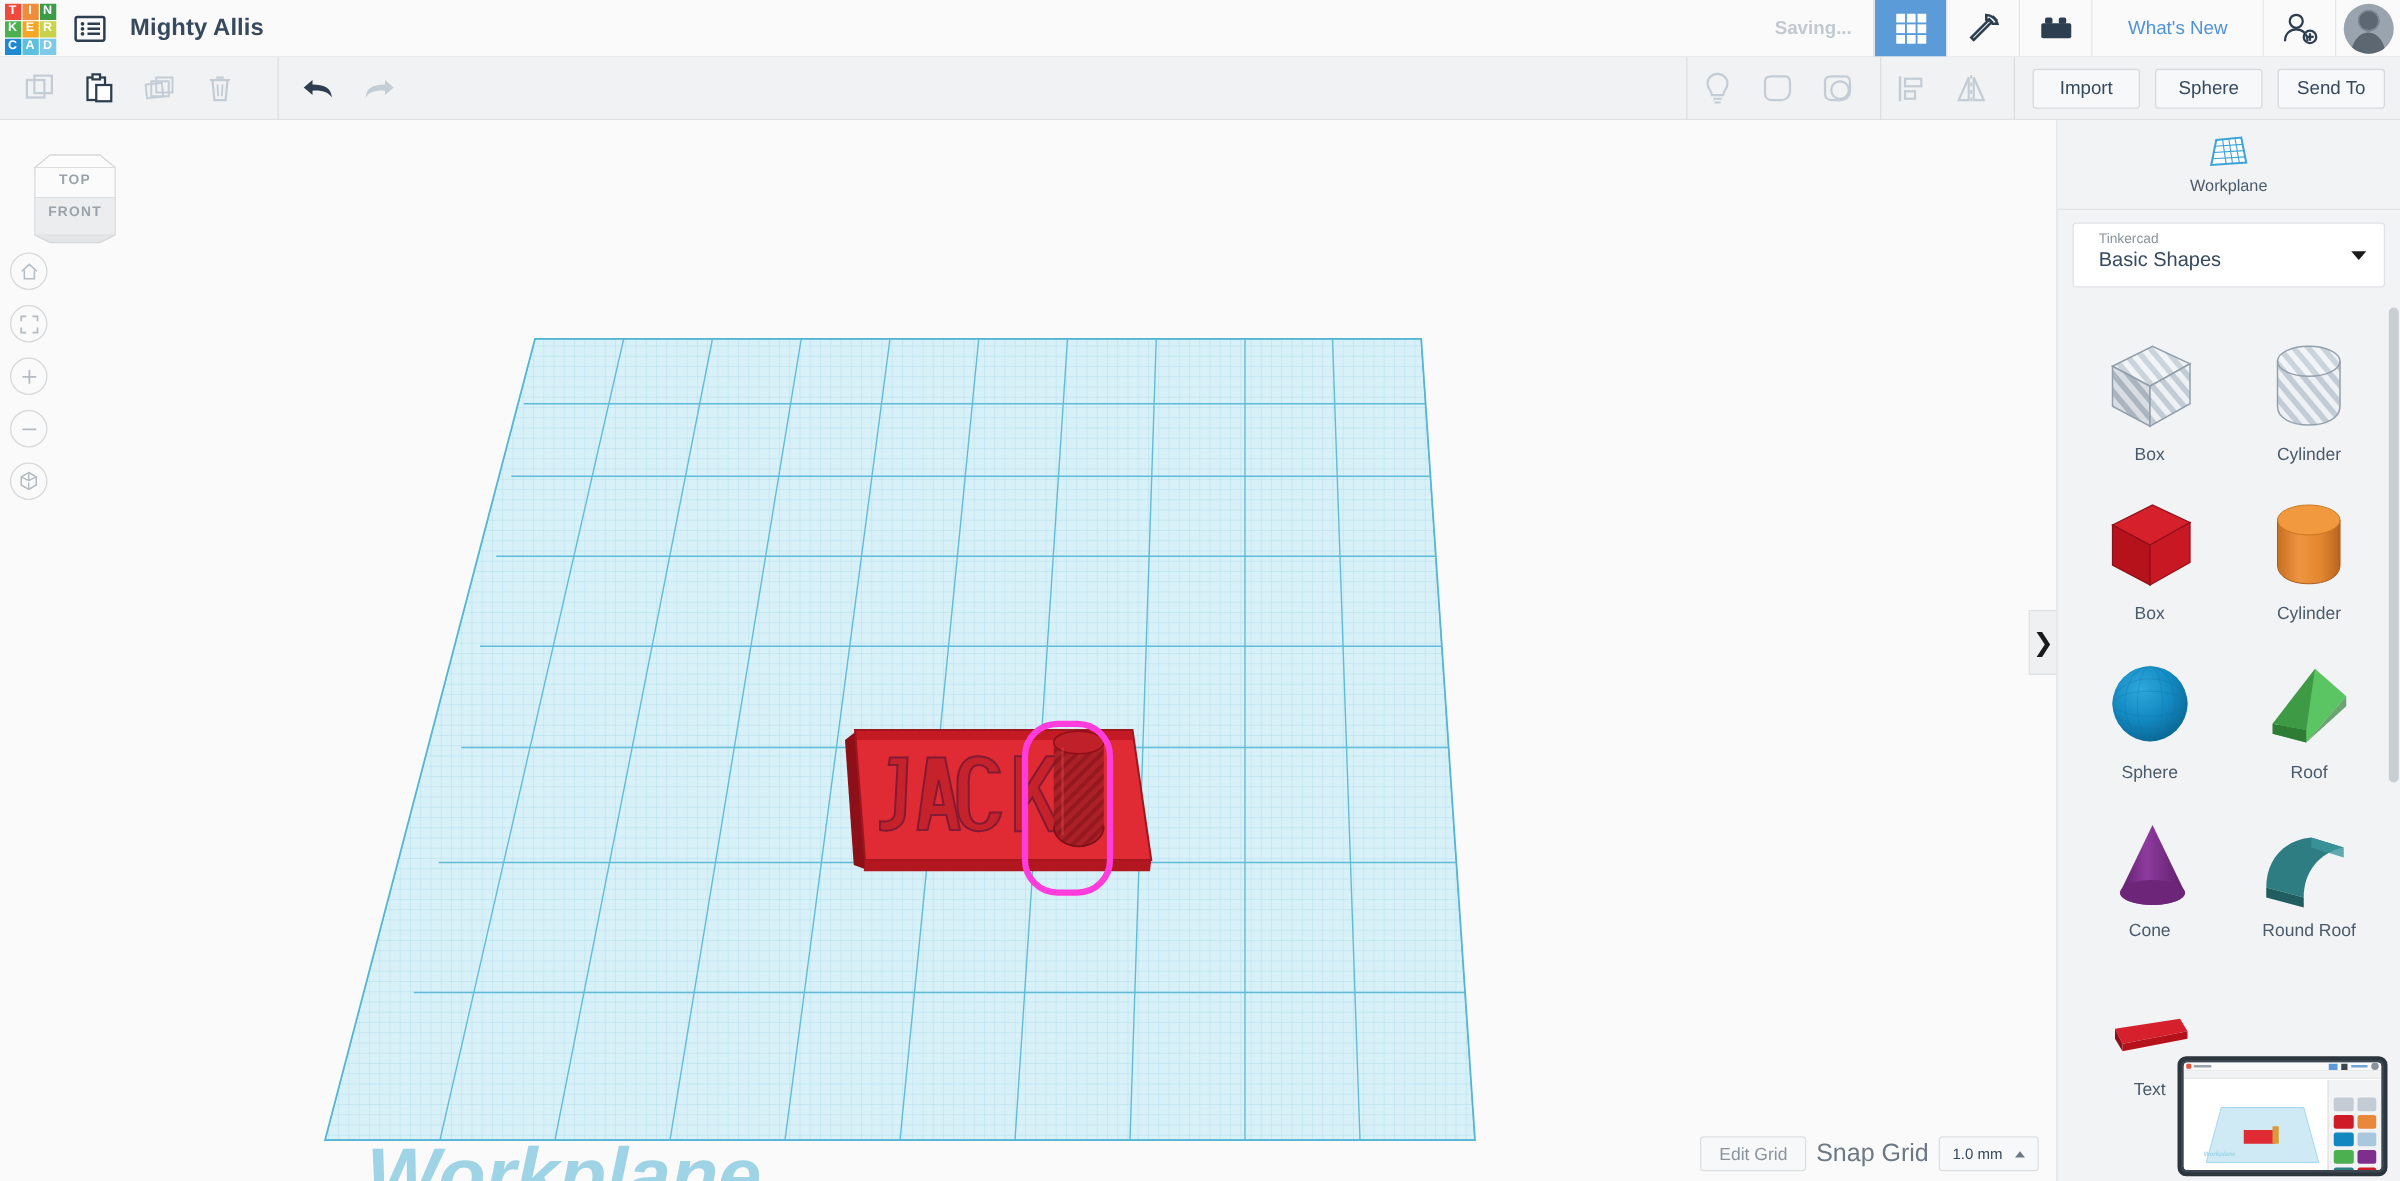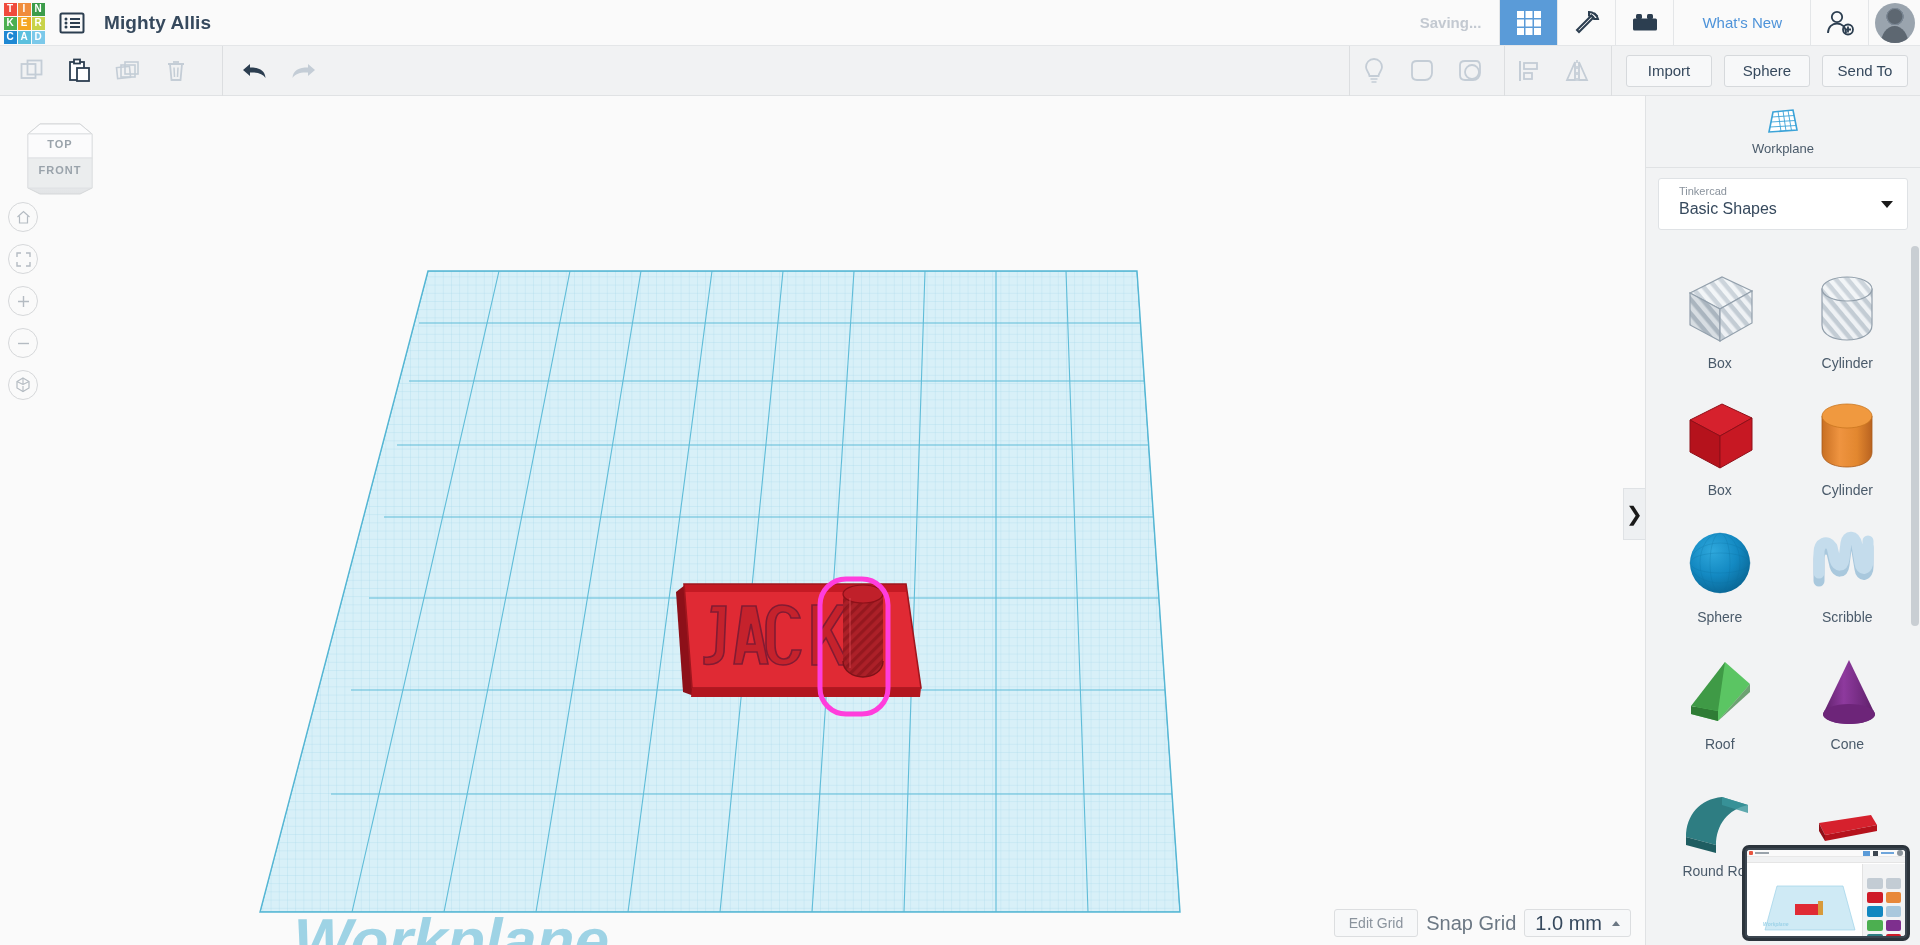--- a/index.html
+++ b/index.html
@@ -122,21 +122,21 @@
   }
   .edit-grid-btn {
     height: 28px; padding: 0 14px; border: 1px solid #dcdee0; border-radius: 3px;
     background: #f7f8f9; font-size: 14px; color: #8a939d;
     display: flex; align-items: center; cursor: pointer;
   }
   .snap-row { display: flex; align-items: center; gap: 8px; }
   .snap-label { font-size: 20px; color: #6c7884; }
   .snap-select {
     height: 28px; padding: 0 10px; border: 1px solid #dcdee0; border-radius: 3px;
-    background: #f7f8f9; font-size: 20px; color: #36495d;
+    background: #f7f8f9; font-size: 12px; color: #36495d;
     display: flex; align-items: center; gap: 10px; cursor: pointer;
   }
   .caret-up {
     width: 0; height: 0; border-left: 4px solid transparent;
     border-right: 4px solid transparent; border-bottom: 5px solid #6c7884;
   }
 
   
   .collapse-handle {
     position: absolute; right: 0; top: 392px; width: 22px; height: 52px;
@@ -644,29 +644,20 @@
                 <ellipse cx="42" cy="42" rx="10" ry="30"></ellipse>
                   <ellipse cx="42" cy="42" rx="20" ry="30"></ellipse>
                 <ellipse cx="42" cy="42" rx="30" ry="10"></ellipse>
                   <ellipse cx="42" cy="42" rx="30" ry="20"></ellipse>
               </g>
             </svg>
           </div>
           <div class="shape-label">Sphere</div>
         </div>
 
-        <div class="shape-cell">
-          <div class="shape-art">
-            <svg width="84" height="84" viewBox="0 0 84 84">
-              <path d="M14,60 L14,38 C14,28 22,24 27,32 L30,45 C32,52 38,52 39,44 L41,28 C42,20 50,20 52,30 L55,48 C56,56 63,55 63,46 L63,26" fill="none" stroke="#a9c8dd" stroke-width="11" stroke-linecap="round" stroke-linejoin="round"></path>
-              <path d="M14,52 L14,32 C14,22 22,18 27,26 L30,39 C32,46 38,46 39,38 L41,22 C42,14 50,14 52,24 L55,42 C56,50 63,49 63,40 L63,20" fill="none" stroke="#c4dcec" stroke-width="11" stroke-linecap="round" stroke-linejoin="round"></path>
-            </svg>
-          </div>
-          <div class="shape-label">Scribble</div>
-        </div>
 
         <div class="shape-cell">
           <div class="shape-art">
             <svg width="84" height="84" viewBox="0 0 84 84">
               <polygon points="13,66 47,14 72,36 40,73" fill="#5bc563"></polygon>
               <polygon points="13,66 40,73 40,63 13,58" fill="#2f7c35"></polygon>
               <polygon points="13,58 47,14 40,63" fill="#3f9a46"></polygon>
               <polygon points="40,73 72,36 72,44 40,73" fill="#357f3b" opacity="0.7"></polygon>
             </svg>
           </div>

